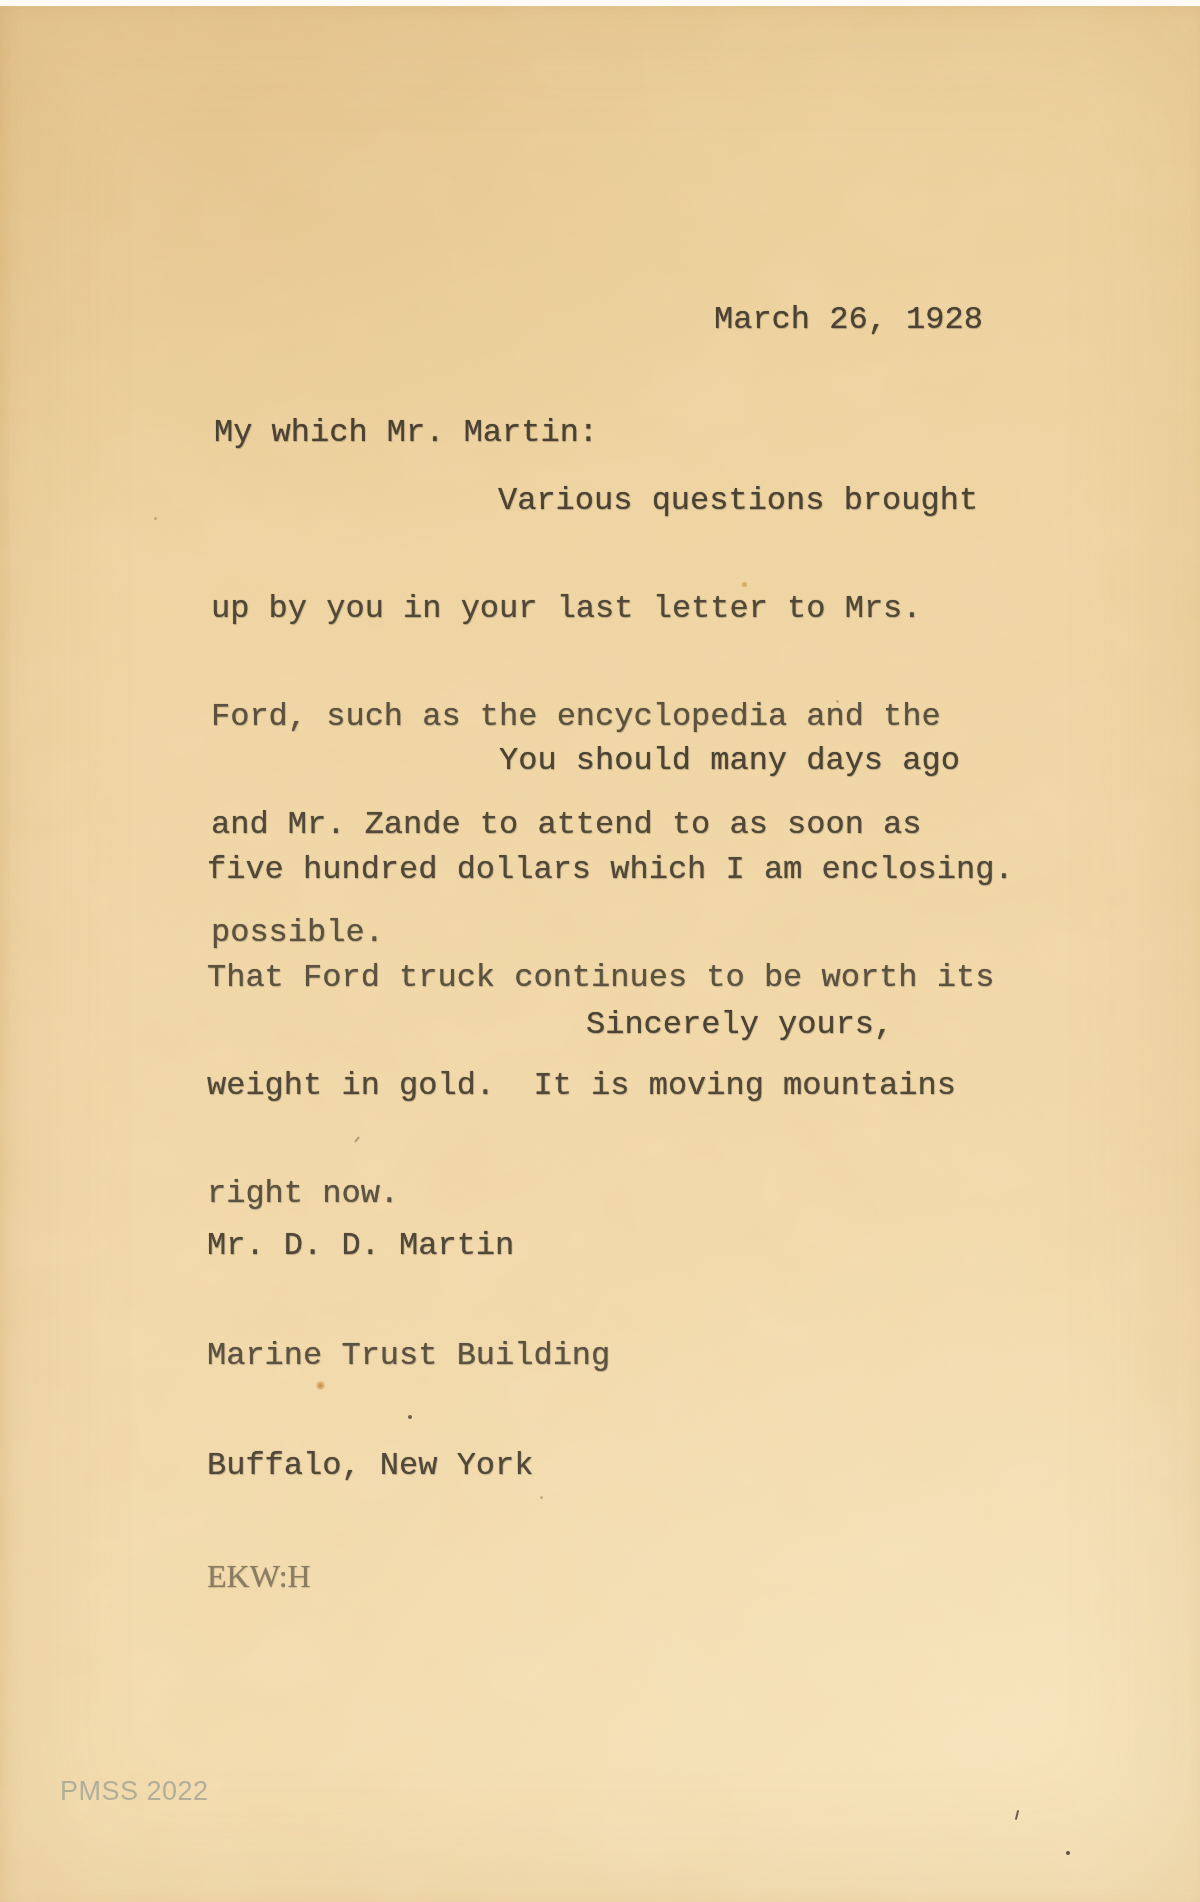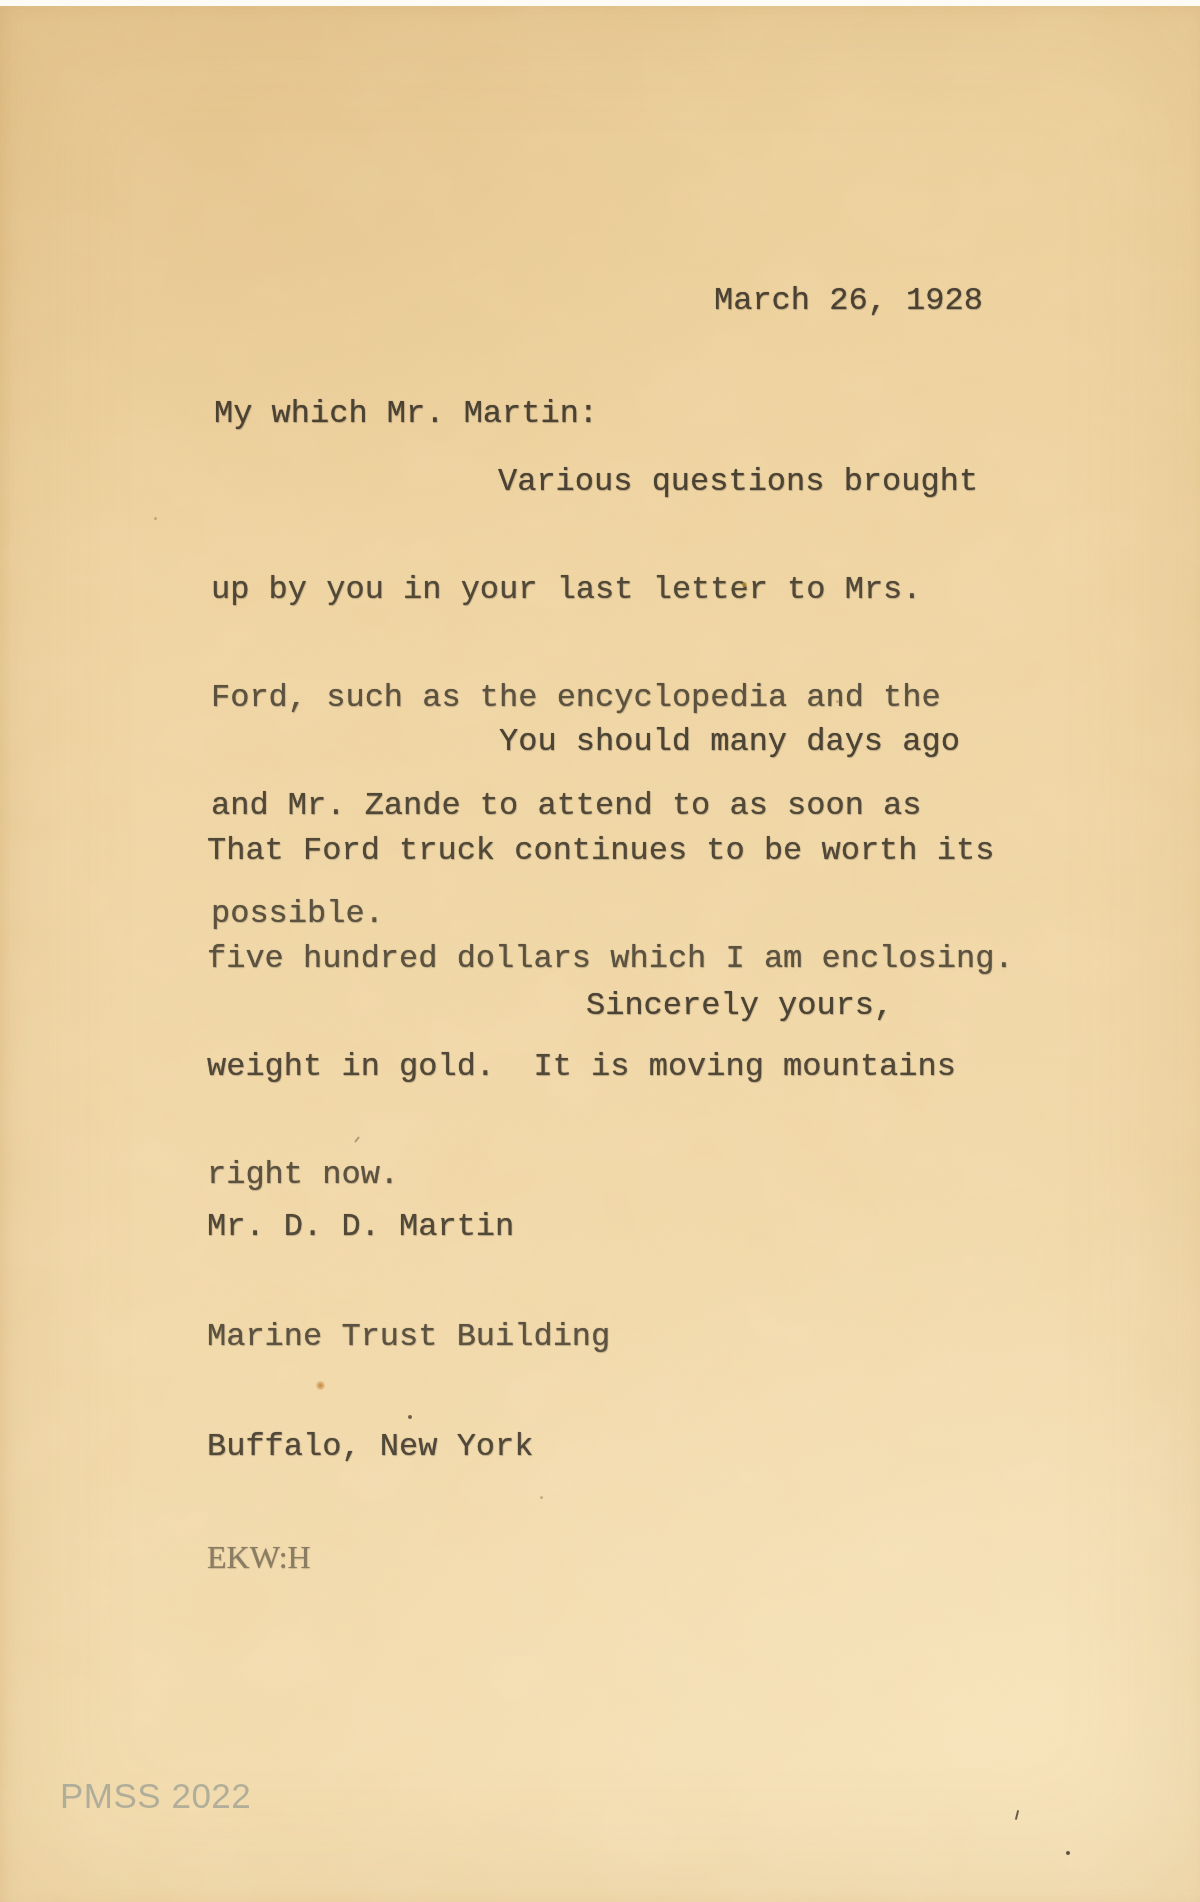--- a/index.html
+++ b/index.html
@@ -32,38 +32,39 @@
   .typed {
     position: absolute;
     font-family: "Liberation Mono", "DejaVu Sans Mono", monospace;
     font-size: 32px;
     line-height: 36px;
     color: #352f25;
     white-space: pre;
     opacity: 0.88;
     text-shadow: 0 0 1px rgba(53,47,37,0.70), 0.7px 0.9px 1px rgba(53,47,37,0.30);
     filter: blur(0.25px);
+    margin-top: 19px;
   }
   .typed div:nth-child(odd)  { opacity: 0.97; }
   .typed div:nth-child(even) { opacity: 0.90; }
 
   .date-line   { left: 714px; top: 283px; }
   .salutation  { left: 214px; top: 396px; }
   .p1-indent   { left: 498px; top: 464px; }
   .p1-lines    { left: 211px; top: 500px; }
   .p2-indent   { left: 499px; top: 724px; }
   .p2-lines    { left: 207px; top: 761px; }
   .closing     { left: 586px; top: 988px; }
   .recipient   { left: 207px; top: 1136px; line-height: 36.6px; }
   .recipient div:last-child { opacity: 0.62; font-family: Liberation Serif, serif; } 
 
   .watermark {
     position: absolute; left: 60px; top: 1776px;
     font-family: "Liberation Sans", sans-serif;
-    font-size: 35px; letter-spacing: 0.5px;
+    font-size: 27px; letter-spacing: 0.5px;
     color: #9fa295; opacity: 0.78;
   }
 
   
   .speck { position: absolute; border-radius: 50%; pointer-events: none; }
   .stain-orange { left: 316px; top: 1381px; width: 9px; height: 9px;
     background: radial-gradient(circle, rgba(186,118,38,0.85) 0%, rgba(186,118,38,0.25) 60%, rgba(186,118,38,0) 100%); }
   .speck-a { left: 408px; top: 1415px; width: 4px; height: 4px; background: #3d3528; opacity: 0.75; }
   .speck-b { left: 1016px; top: 1810px; width: 2px; height: 10px; background: #423a2c; opacity: 0.8; border-radius: 2px; transform: rotate(14deg); }
   .speck-c { left: 1066px; top: 1851px; width: 4px; height: 4px; background: #332d22; opacity: 0.8; }
@@ -102,22 +103,22 @@
   <div class="typed p1-indent">Various questions brought</div>
   <div class="typed p1-lines">
     <div>up by you in your last letter to Mrs.</div>
     <div>Ford, such as the encyclopedia and the</div>
     <div>and Mr. Zande to attend to as soon as</div>
     <div>possible.</div>
   </div>
 
   <div class="typed p2-indent">You should many days ago</div>
   <div class="typed p2-lines">
+    <div>five hundred dollars which I am enclosing.</div>
     <div>That Ford truck continues to be worth its</div>
-    <div>five hundred dollars which I am enclosing.</div>
     <div>weight in gold.  It is moving mountains</div>
     <div>right now.</div>
   </div>
 
   <div class="typed closing">Sincerely yours,</div>
 
   <div class="typed recipient">
     <div>Mr. D. D. Martin</div>
     <div>Marine Trust Building</div>
     <div>Buffalo, New York</div>

